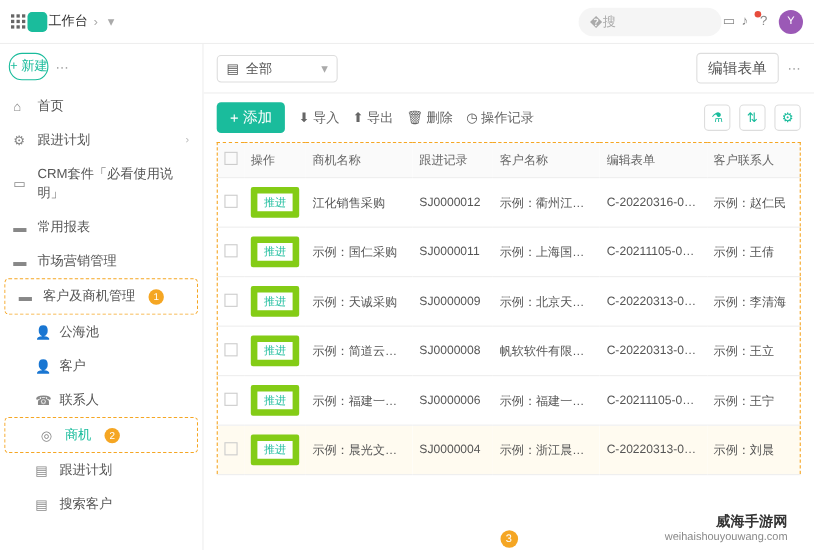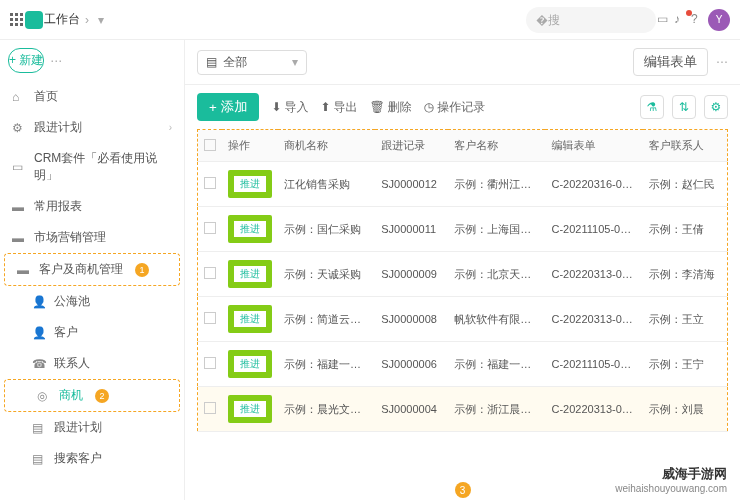--- a/index.html
+++ b/index.html
@@ -49,21 +49,21 @@
 table { width: 100%; border-collapse: collapse; border: 1px dashed #f5a623; }
 th, td { padding: 8px 6px; text-align: left; border-bottom: 1px solid #eee; font-size: 11px; color: #555; white-space: nowrap; overflow: hidden; text-overflow: ellipsis; max-width: 90px; }
 th { background: #fafafa; font-weight: normal; color: #666; }
 th:first-child, td:first-child { width: 24px; text-align: center; }
 th:nth-child(2), td:nth-child(2) { width: 50px; }
 .chk { width: 12px; height: 12px; border: 1px solid #ccc; display: inline-block; }
 .op-btn { border: 6px solid #84cc16; color: #1abc9c; background: #fff; padding: 1px 6px; border-radius: 2px; font-size: 10px; cursor: pointer; }
 tr.selected { background: #fffbf0; }
 .big-badge { position: absolute; bottom: 2px; left: 50%; transform: translateX(-50%); width: 16px; height: 16px; background: #f5a623; border-radius: 50%; color: #fff; display: flex; align-items: center; justify-content: center; font-size: 10px; }
 
-.watermark { position: absolute; bottom: 6px; right: 13px; text-align: right; font-size: 10px; color: #888; pointer-events: none; }
+.watermark { position: absolute; bottom: 6px; right: 24px; text-align: right; font-size: 10px; color: #888; pointer-events: none; }
 .watermark .t { font-size: 13px; font-weight: bold; color: #333; }
 </style>
 </head>
 <body>
 
 <div class="topbar">
   <div class="apps-icon">
       <span></span>
       <span></span>
       <span></span>

